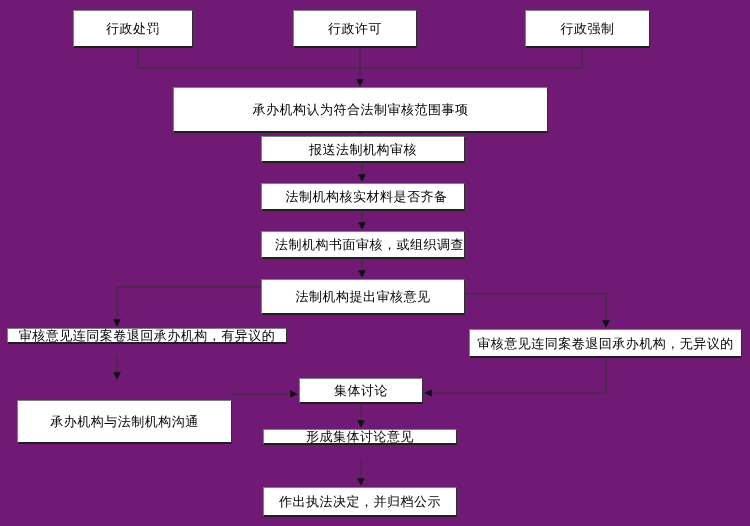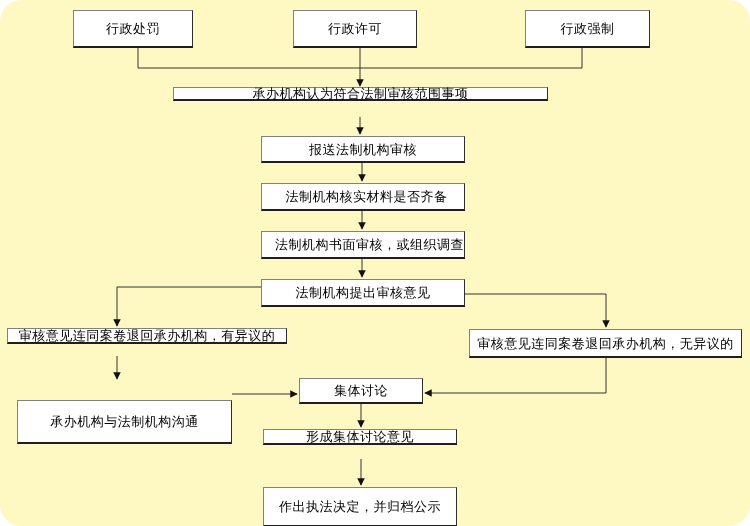--- a/index.html
+++ b/index.html
@@ -5,23 +5,22 @@
   html, body {
     margin: 0;
     padding: 0;
     background: #ffffff;
     font-family: "Liberation Sans", "DejaVu Sans", sans-serif;
   }
   .stage {
     position: relative;
     width: 750px;
     height: 526px;
-    background: #fef9c3;
+    background: #701a75;
     overflow: hidden;
-    border-radius: 21px;
   }
   .wires {
     position: absolute;
     left: 0;
     top: 0;
     width: 750px;
     height: 526px;
     pointer-events: none;
   }
   .box {
@@ -81,37 +80,37 @@
   </div>
 
   <div class="box" style="left:293px; top:10px;  width:124px; height:38px;text-align:right;">
     <span>行政许可</span>
   </div>
 
   <div class="box" style="left:525px; top:10px;  width:125px; height:38px;">
     <span>行政强制</span>
   </div>
 
-  <div class="box" style="left:173px; top:87px;  width:375px; height:14px;">
+  <div class="box" style="left:173px; top:87px;  width:375px; height:46px;">
     <span>承办机构认为符合法制审核范围事项</span>
   </div>
 
   <div class="box" style="left:261px; top:136px; width:204px; height:27px;">
     <span>报送法制机构审核</span>
   </div>
 
   <div class="box" style="left:261px; top:183px; width:204px; height:28px;padding-left:7px;">
     <span>法制机构核实材料是否齐备</span>
   </div>
 
   <div class="box" style="left:261px; top:231px; width:204px; height:28px;justify-content:flex-end;">
     <span>法制机构书面审核，或组织调查</span>
   </div>
 
-  <div class="box" style="left:261px; top:279px; width:204px; height:28px;">
+  <div class="box" style="left:261px; top:279px; width:204px; height:36px;">
     <span>法制机构提出审核意见</span>
   </div>
 
   <div class="box" style="left:7px;   top:328px; width:280px; height:16px;">
     <span>审核意见连同案卷退回承办机构，有异议的</span>
   </div>
 
   <div class="box" style="left:469px; top:329px; width:273px; height:29px;">
     <span>审核意见连同案卷退回承办机构，无异议的</span>
   </div>
@@ -121,17 +120,17 @@
   </div>
 
   <div class="box" style="left:299px; top:378px; width:124px; height:26px;">
     <span>集体讨论</span>
   </div>
 
   <div class="box" style="left:263px; top:429px; width:194px; height:16px;">
     <span>形成集体讨论意见</span>
   </div>
 
-  <div class="box" style="left:263px; top:487px; width:194px; height:40px;">
+  <div class="box" style="left:263px; top:487px; width:194px; height:30px;">
     <span>作出执法决定，并归档公示</span>
   </div>
 
 </div>
 
 </body></html>

